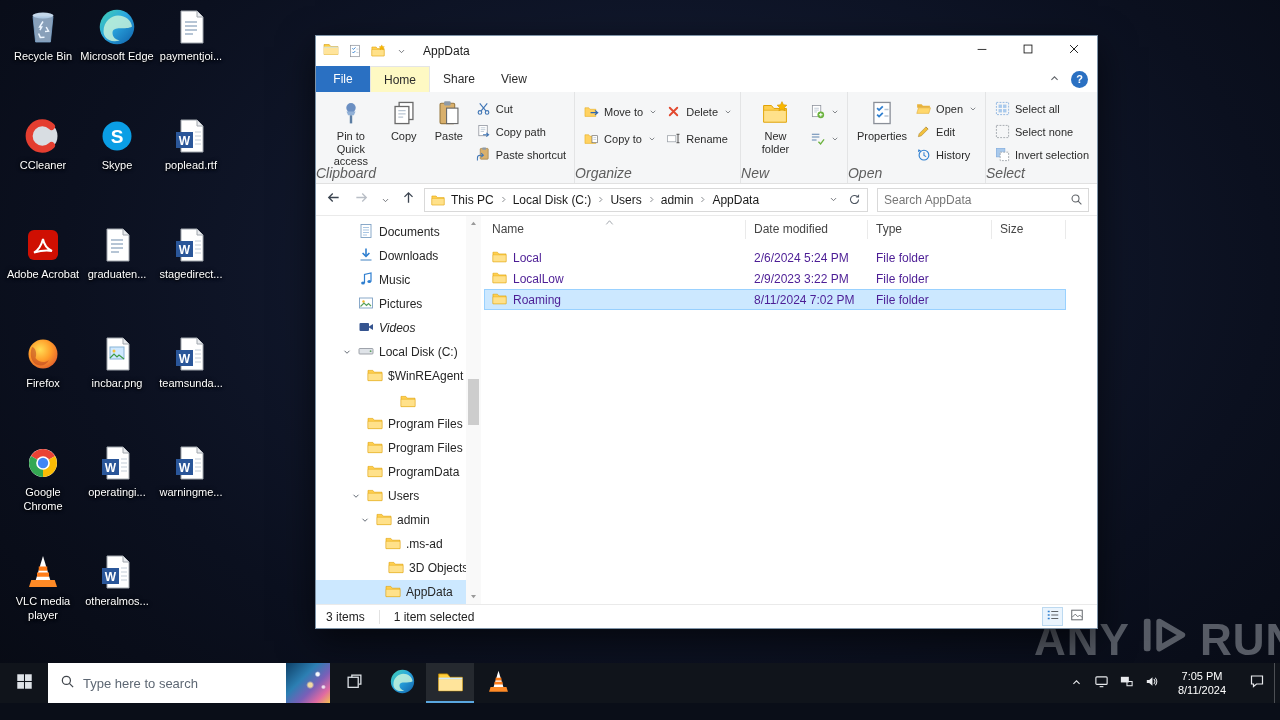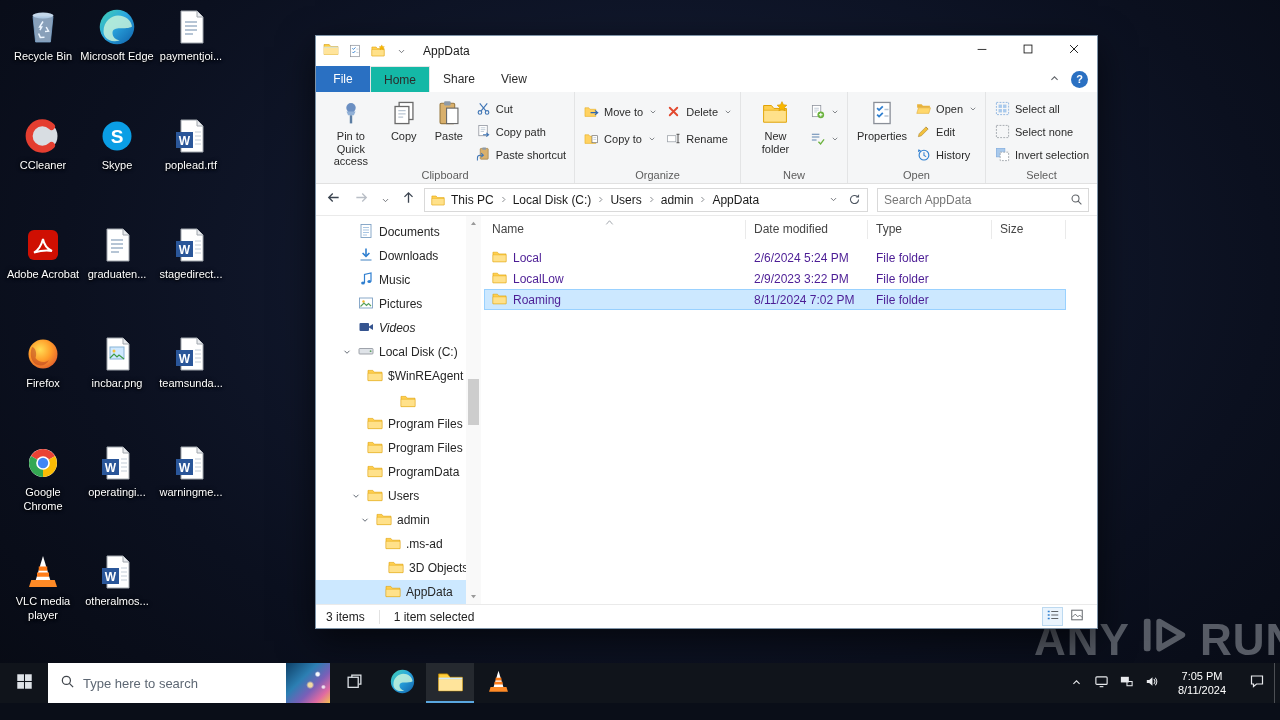--- a/index.html
+++ b/index.html
@@ -24,28 +24,28 @@
   .titlebar{height:30px;flex:0 0 auto;display:flex;align-items:center;background:#fff;padding-left:7px;gap:5px;}
   .qat{display:flex;align-items:center;gap:5px;margin-left:2px;}
   .qat .qbtn{display:flex;align-items:center;justify-content:center;width:18px;height:18px;}
   .title-text{font-size:12px;color:#1a1a1a;margin-left:8px;}
   .wbtns{margin-left:auto;display:flex;height:100%;}
   .wbtn{width:46px;height:100%;display:flex;align-items:center;justify-content:center;}
 
   .menubar{height:26px;flex:0 0 auto;display:flex;align-items:stretch;background:#fff;}
   .file-btn{width:54px;background:var(--accent);color:#fff;font-size:12px;display:flex;align-items:center;justify-content:center;}
   .tab{padding:0 13px;font-size:12px;display:flex;align-items:center;color:#2b2b2b;}
-  .tab.active{background:#14b8a6;border:1px solid #e4e5e6;border-bottom:none;text-align:right;}
+  .tab.active{background:#fef9c3;border:1px solid #e4e5e6;border-bottom:none;text-align:right;}
   .mb-right{margin-left:auto;display:flex;align-items:center;gap:11px;padding-right:9px;}
   .helpq{width:17px;height:17px;border-radius:50%;background:var(--accent);color:#fff;font-size:11px;
          font-weight:bold;display:flex;align-items:center;justify-content:center;}
 
   .ribbon{height:92px;flex:0 0 auto;background:#f5f6f7;border-bottom:1px solid #e1e1e1;display:flex;}
   .rgroup{position:relative;display:flex;align-items:flex-start;padding:3px 5px 16px 6px;border-right:1px solid #e3e4e5;gap:3px;}
-  .rg-label{position:absolute;bottom:2px;left:0;right:0;text-align:center;font-size:11px;color:#5d5d5d;}
+  .rg-label{position:absolute;bottom:2px;left:0;right:0;font-size:14px;color:#5d5d5d;font-style:italic;}
   .bigbtn{min-width:42px;max-width:62px;display:flex;flex-direction:column;align-items:center;text-align:center;
           font-size:11px;color:#2b2b2b;padding:3px 3px;gap:2px;line-height:1.15;}
   .bigbtn .ric{height:30px;display:flex;align-items:center;}
   .smallcol{display:flex;flex-direction:column;gap:5px;padding-top:5px;}
   .smallcol.spread{gap:9px;padding-top:8px;}
   .smallbtn{display:flex;align-items:center;gap:5px;font-size:11px;color:#2b2b2b;height:18px;padding:0 3px;white-space:nowrap;}
   .caret{display:flex;align-items:center;margin-left:1px;}
 
   .addr{height:32px;flex:0 0 auto;display:flex;align-items:center;background:#fff;border-bottom:1px solid #eaeaea;
         padding:0 8px 0 5px;gap:3px;}

